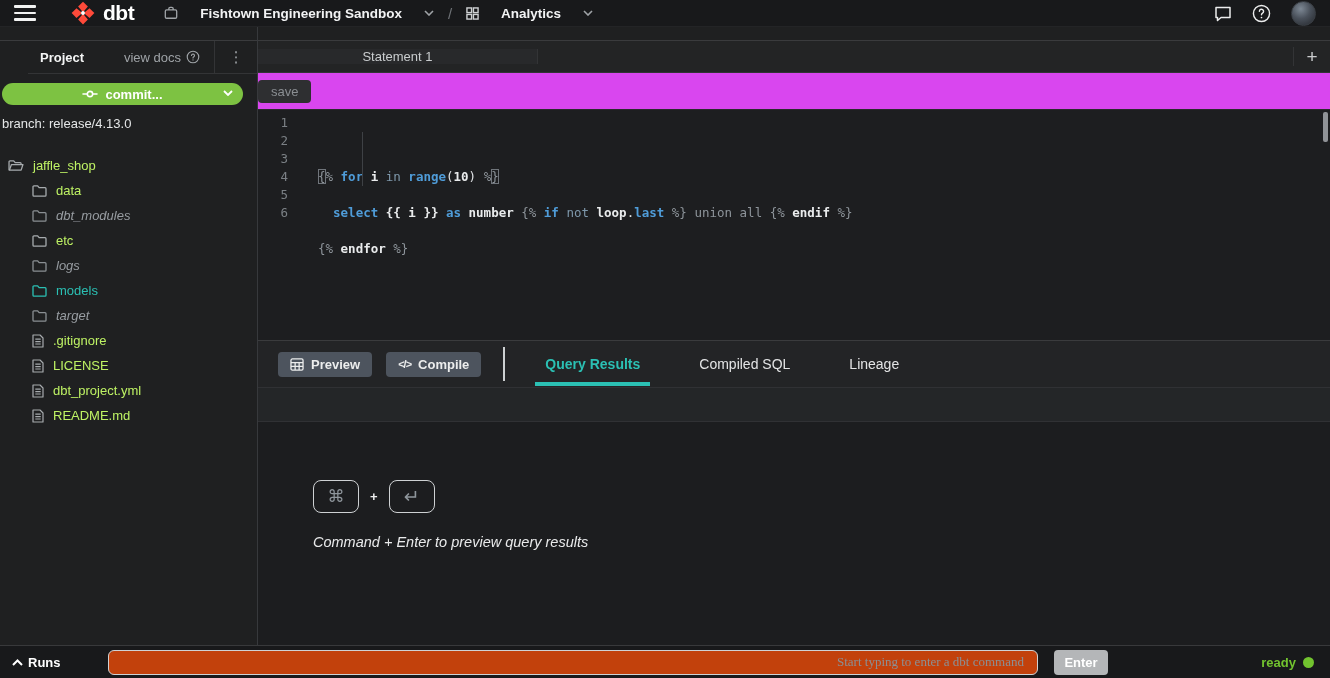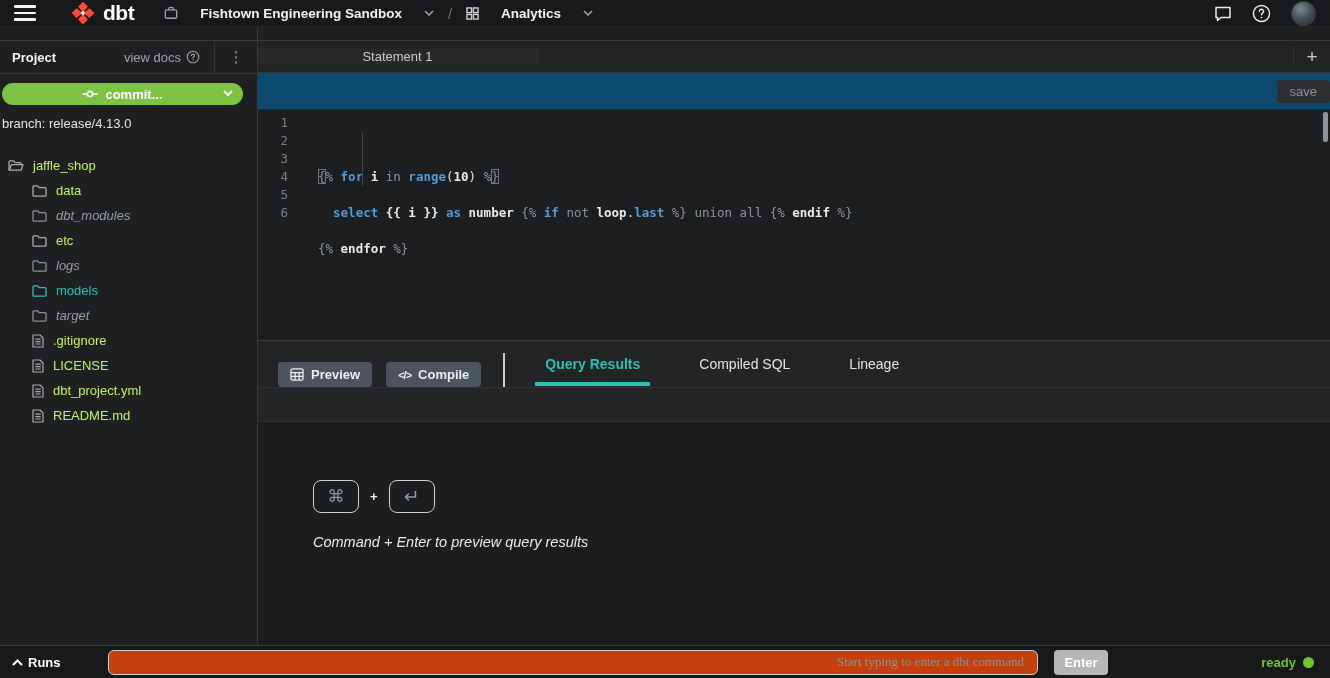--- a/index.html
+++ b/index.html
@@ -26,21 +26,21 @@
   .avatar { width:25px; height:25px; border-radius:50%; cursor:pointer;
             background:radial-gradient(circle at 38% 30%, #7d8894 0%, #4a515b 45%, #23262b 100%);
             border:1px solid #3a3f45; }
 
   
   .mid { flex:1; display:flex; min-height:0; }
   .sidebar { width:258px; flex:0 0 258px; background:#1f2021; border-right:1px solid #37393c;
              display:flex; flex-direction:column; }
   .gap-strip { height:14px; flex:0 0 14px; border-bottom:1px solid #3a3b3d; }
   .side-header { height:33px; flex:0 0 33px; display:flex; align-items:center;
-                 padding:0 0 0 12px; border-bottom:1px solid #333436; }
+                 padding:0 0 0 12px; border-bottom:1px solid #333436;margin-left:28px; }
   .side-title { font-size:13px; font-weight:700; color:#f4f5f5; }
   .view-docs { margin-left:auto; display:flex; align-items:center; gap:5px; color:#9fa3a7;
                font-size:13px; cursor:pointer; }
   .vdiv { width:1px; height:33px; background:#333436; margin:0 0 0 14px; }
   .kebab { width:42px; text-align:center; color:#9fa3a7; font-size:15px; cursor:pointer; letter-spacing:0; }
   .commit-row { padding:9px 14px 0 2px; }
   .commit-btn { width:100%; height:22px; border:none; border-radius:11px; background:var(--green);
                 color:#fff; font-weight:700; font-size:13px; display:flex; align-items:center;
                 justify-content:center; gap:7px; cursor:pointer; position:relative; font-family:inherit; }
   .commit-btn .chev { position:absolute; right:10px; top:7px; }
@@ -58,22 +58,22 @@
   
   .main { flex:1; display:flex; flex-direction:column; min-width:0; background:#1d1e20; }
   .tabbar { height:32px; flex:0 0 32px; background:#232425; display:flex; align-items:center;
             border-bottom:1px solid #333436; }
   .tab { width:280px; background:#28292b; display:flex; align-items:center; justify-content:center;
          font-size:13px; color:#c9cccE; border-right:1px solid #333436; cursor:pointer; }
   .tab-fill { flex:1; }
   .newtab { width:37px; border-left:1px solid #333436; background:transparent; border-top:none;
             border-right:none; border-bottom:none; color:#c9cbcd; font-size:19px; cursor:pointer;
             font-family:inherit; line-height:1; }
-  .editor-toolbar { height:37px; flex:0 0 37px; background:#0c4a6e; display:flex; align-items:center;
-                    justify-content:flex-end; padding-right:0; border-bottom:1px solid #2a2b2d; }
+  .editor-toolbar { height:37px; flex:0 0 37px; background:#d946ef; display:flex; align-items:center;
+                    justify-content:flex-start; padding-right:0; border-bottom:1px solid #2a2b2d; }
   .save-btn { background:#2e2f31; color:#8a8e92; border:none; border-radius:4px; padding:4px 13px;
               font-size:13px; cursor:pointer; font-family:inherit; }
 
   .editor { flex:0 0 231px; height:231px; background:#1d1e20; position:relative; display:flex;
             font-family:"DejaVu Sans Mono", monospace; font-size:12.5px; line-height:18px;
             border-bottom:1px solid #3a3b3d; overflow:hidden; }
   .gutter { width:44px; padding:4px 14px 0 0; text-align:right; color:#7b8085; flex:0 0 44px; }
   .code { padding:4px 0 0 16px; white-space:pre; position:relative; flex:1; }
   .code-line { height:18px; }
   .c-kw   { color:var(--blue); font-weight:bold; }
@@ -82,21 +82,21 @@
   .c-delim{ color:#8e959b; }
   .c-muted{ color:#7e98ab; }
   .c-boxed{ outline:1px solid #70757b; outline-offset:-1px; }
   .indent-guide { position:absolute; left:60px; top:22px; height:54px; width:0;
                   border-left:1px solid #3e4145; }
   .scroll-thumb { position:absolute; right:2px; top:2px; width:5px; height:30px;
                   background:#909397; border-radius:2px; cursor:pointer; }
 
   
   .results { flex:1; display:flex; flex-direction:column; min-height:0; }
-  .results-header { height:47px; flex:0 0 47px; background:#232426; display:flex; align-items:flex-end;
+  .results-header { height:47px; flex:0 0 47px; background:#232426; display:flex; align-items:center;
                     padding-left:20px; border-bottom:1px solid #303134; }
   .panel-btn { display:flex; align-items:center; gap:7px; background:#4d545e; color:#eceded;
                border:none; border-radius:4px; padding:5px 12px; font-size:13px; font-weight:600;
                cursor:pointer; font-family:inherit; }
   .panel-btn + .panel-btn { margin-left:14px; }
   .compile-glyph { font-weight:700; font-size:11px; letter-spacing:-1px; }
   .header-div { width:2px; height:34px; background:#cdd0d2; margin:0 22px 0 22px; }
   .results-tabs { display:flex; gap:59px; align-self:stretch; align-items:center; margin-left:18px; }
   .rtab { font-size:14px; color:#e3e4e5; cursor:pointer; position:relative; height:100%;
           display:flex; align-items:center; }

